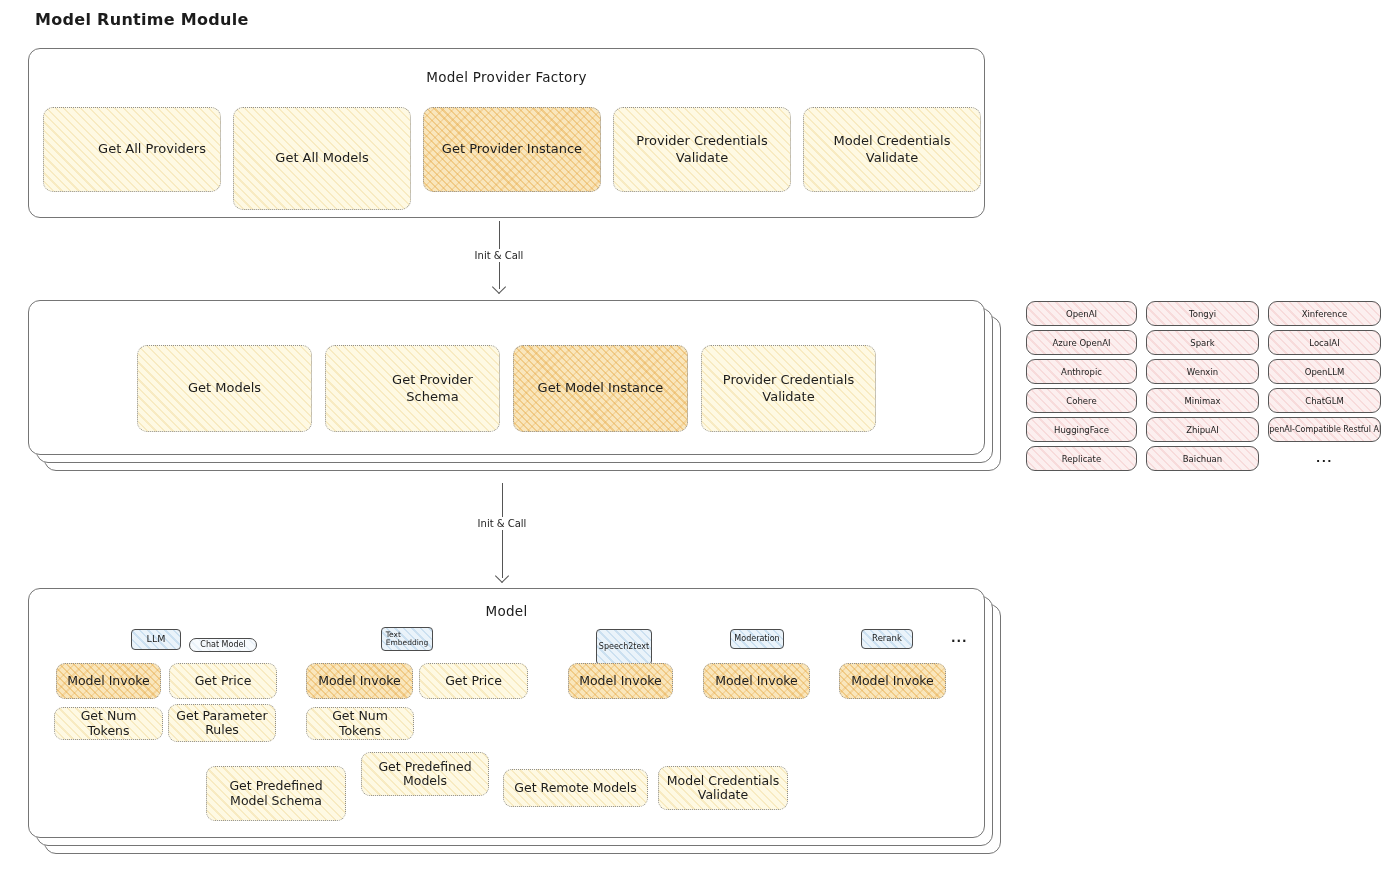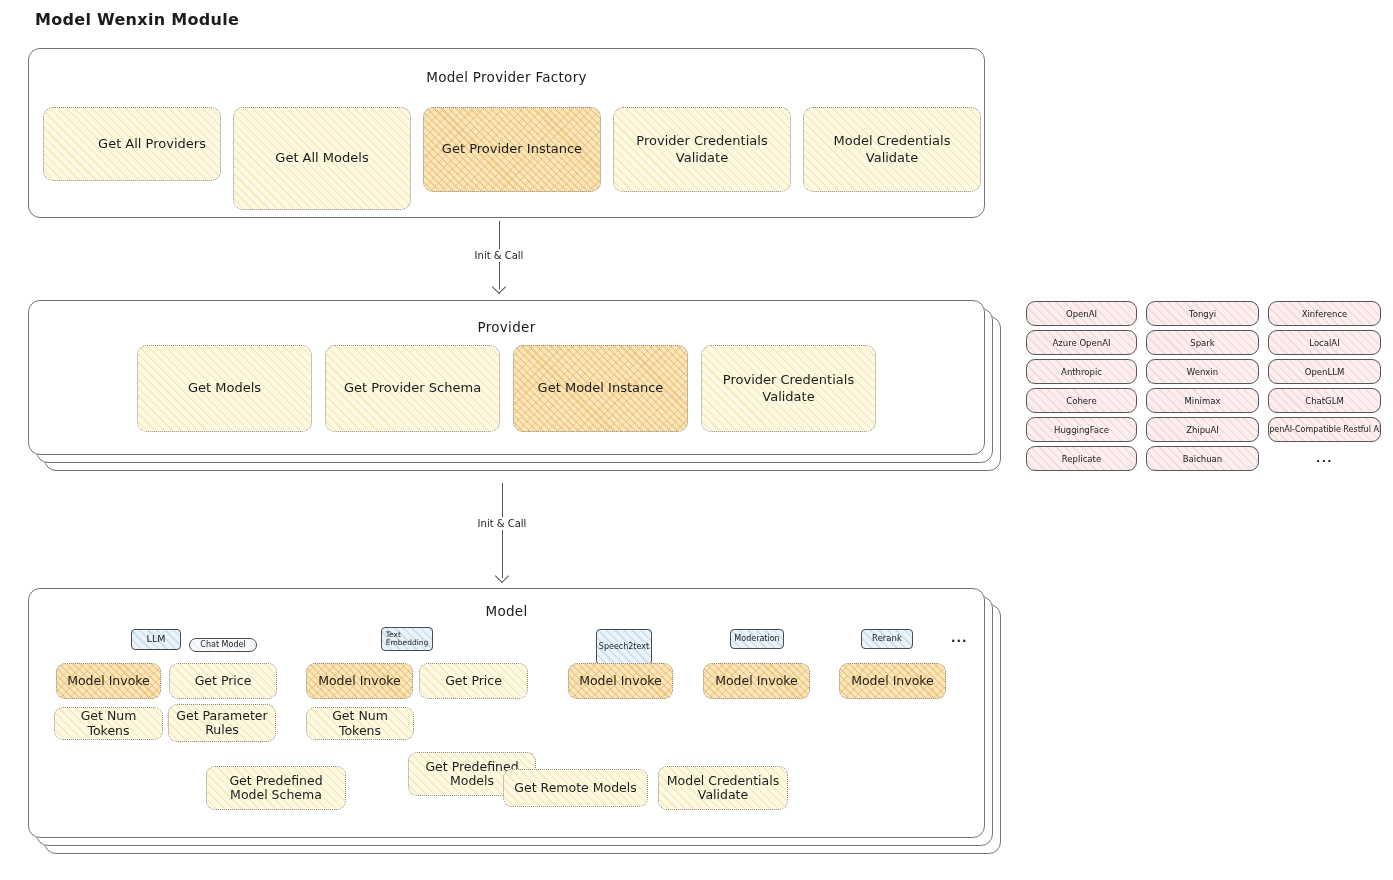--- a/index.html
+++ b/index.html
@@ -98,44 +98,43 @@
   .arrow-label{
     position:absolute;transform:translateX(-50%);background:#fff;
     font-size:10px;padding:1px 4px;white-space:nowrap;
   }
 </style>
 </head>
 <body>
 
 <div class="canvas">
 
-  <div class="page-title">Model Wenxin Module</div>
+  <div class="page-title">Model Runtime Module</div>
 
   <div class="bigbox" style="left:28px;top:48px;width:957px;height:170px;">
     <div class="box-title" style="top:20px;">Model Provider Factory</div>
     <div class="row-flex" style="left:14px;top:58px;gap:12px;">
-      <div class="fn-btn" style="width:178px;height:74px;padding-left:48px;">Get All Providers</div>
+      <div class="fn-btn" style="width:178px;height:85px;padding-left:48px;">Get All Providers</div>
       <div class="fn-btn" style="width:178px;height:103px;">Get All Models</div>
       <div class="fn-btn hl" style="width:178px;height:85px;">Get Provider Instance</div>
       <div class="fn-btn" style="width:178px;height:85px;">Provider Credentials Validate</div>
       <div class="fn-btn" style="width:178px;height:85px;">Model Credentials Validate</div>
     </div>
   </div>
 
   <div class="vline" style="left:499px;top:221px;height:68px;"></div>
   <div class="arrowhead" style="left:494px;top:282px;"></div>
   <div class="arrow-label" style="left:499px;top:249px;">Init &amp; Call</div>
 
   <div class="bigbox-shadow" style="left:44px;top:316px;width:957px;height:155px;"></div>
   <div class="bigbox-shadow" style="left:36px;top:308px;width:957px;height:155px;"></div>
   <div class="bigbox" style="left:28px;top:300px;width:957px;height:155px;">
-    <div class="box-title" style="top:18px;">Provider</div>
     <div class="row-flex" style="left:0;right:0;top:44px;justify-content:center;gap:13px;">
       <div class="fn-btn" style="width:175px;height:87px;">Get Models</div>
-      <div class="fn-btn" style="width:175px;height:87px;">Get Provider Schema</div>
+      <div class="fn-btn" style="width:175px;height:87px;padding-left:48px;">Get Provider Schema</div>
       <div class="fn-btn hl" style="width:175px;height:87px;">Get Model Instance</div>
       <div class="fn-btn" style="width:175px;height:87px;">Provider Credentials Validate</div>
     </div>
   </div>
 
   <div class="chips-grid">
     <div class="chip">OpenAI</div>
     <div class="chip">Tongyi</div>
     <div class="chip">Xinference</div>
     <div class="chip">Azure OpenAI</div>
@@ -178,19 +177,19 @@
     <div class="sm-btn hl" style="left:277px;top:74px;width:107px;height:36px;">Model Invoke</div>
     <div class="sm-btn" style="left:390px;top:74px;width:109px;height:36px;">Get Price</div>
     <div class="sm-btn hl" style="left:539px;top:74px;width:105px;height:36px;">Model Invoke</div>
     <div class="sm-btn hl" style="left:674px;top:74px;width:107px;height:36px;">Model Invoke</div>
     <div class="sm-btn hl" style="left:810px;top:74px;width:107px;height:36px;">Model Invoke</div>
 
     <div class="sm-btn" style="left:25px;top:118px;width:109px;height:33px;">Get Num Tokens</div>
     <div class="sm-btn" style="left:139px;top:115px;width:108px;height:38px;">Get Parameter Rules</div>
     <div class="sm-btn" style="left:277px;top:118px;width:108px;height:33px;">Get Num Tokens</div>
 
-    <div class="sm-btn" style="left:177px;top:177px;width:140px;height:44px;">Get Predefined Model Schema</div>
-    <div class="sm-btn" style="left:332px;top:163px;width:128px;height:44px;margin-left:47px;">Get Predefined Models</div>
+    <div class="sm-btn" style="left:177px;top:177px;width:140px;height:55px;">Get Predefined Model Schema</div>
+    <div class="sm-btn" style="left:332px;top:163px;width:128px;height:44px;">Get Predefined Models</div>
     <div class="sm-btn" style="left:474px;top:180px;width:145px;height:38px;">Get Remote Models</div>
     <div class="sm-btn" style="left:629px;top:177px;width:130px;height:44px;">Model Credentials Validate</div>
   </div>
 
 </div>
 
 </body></html>

